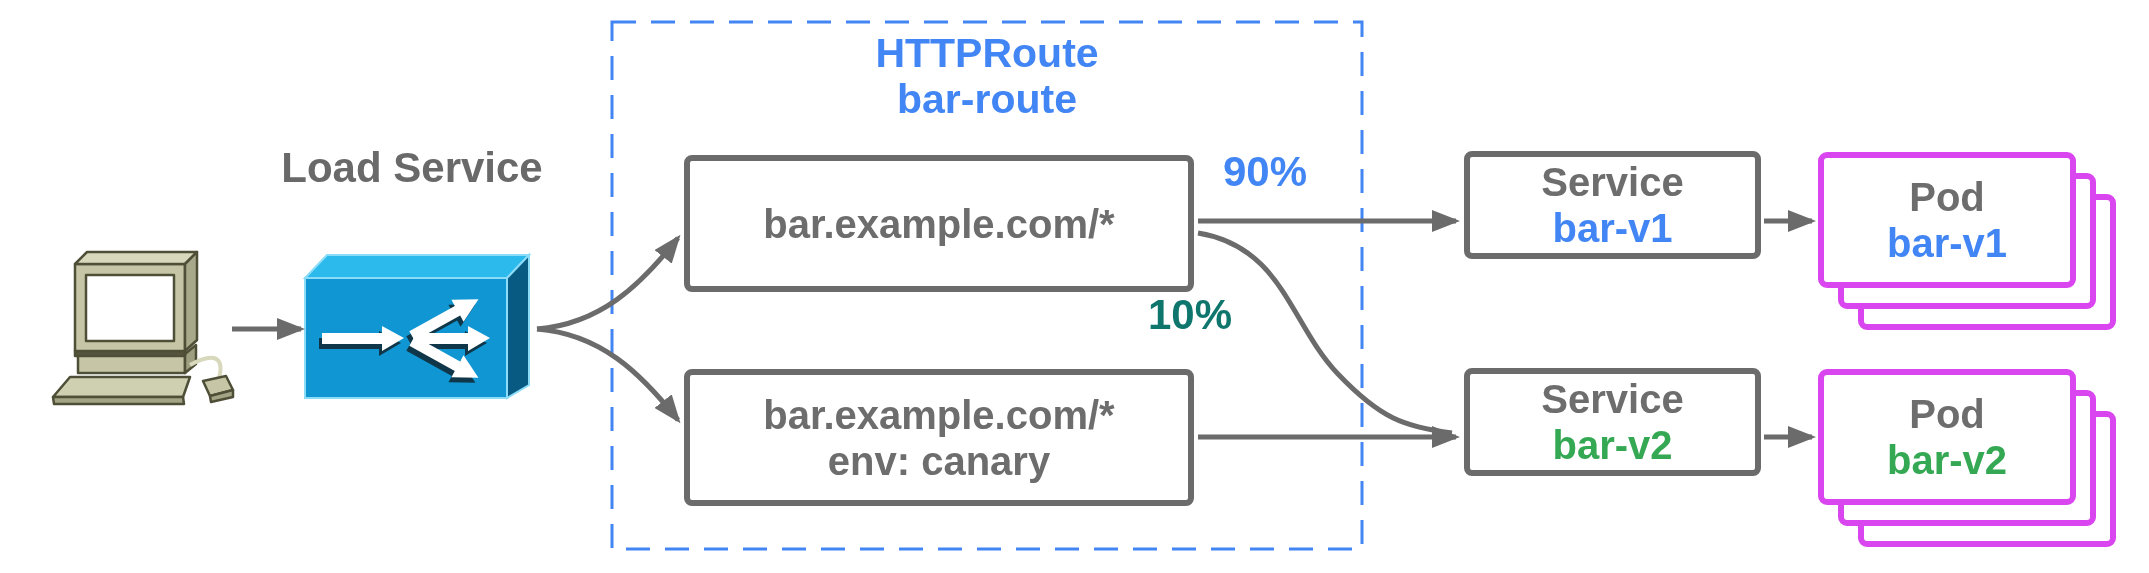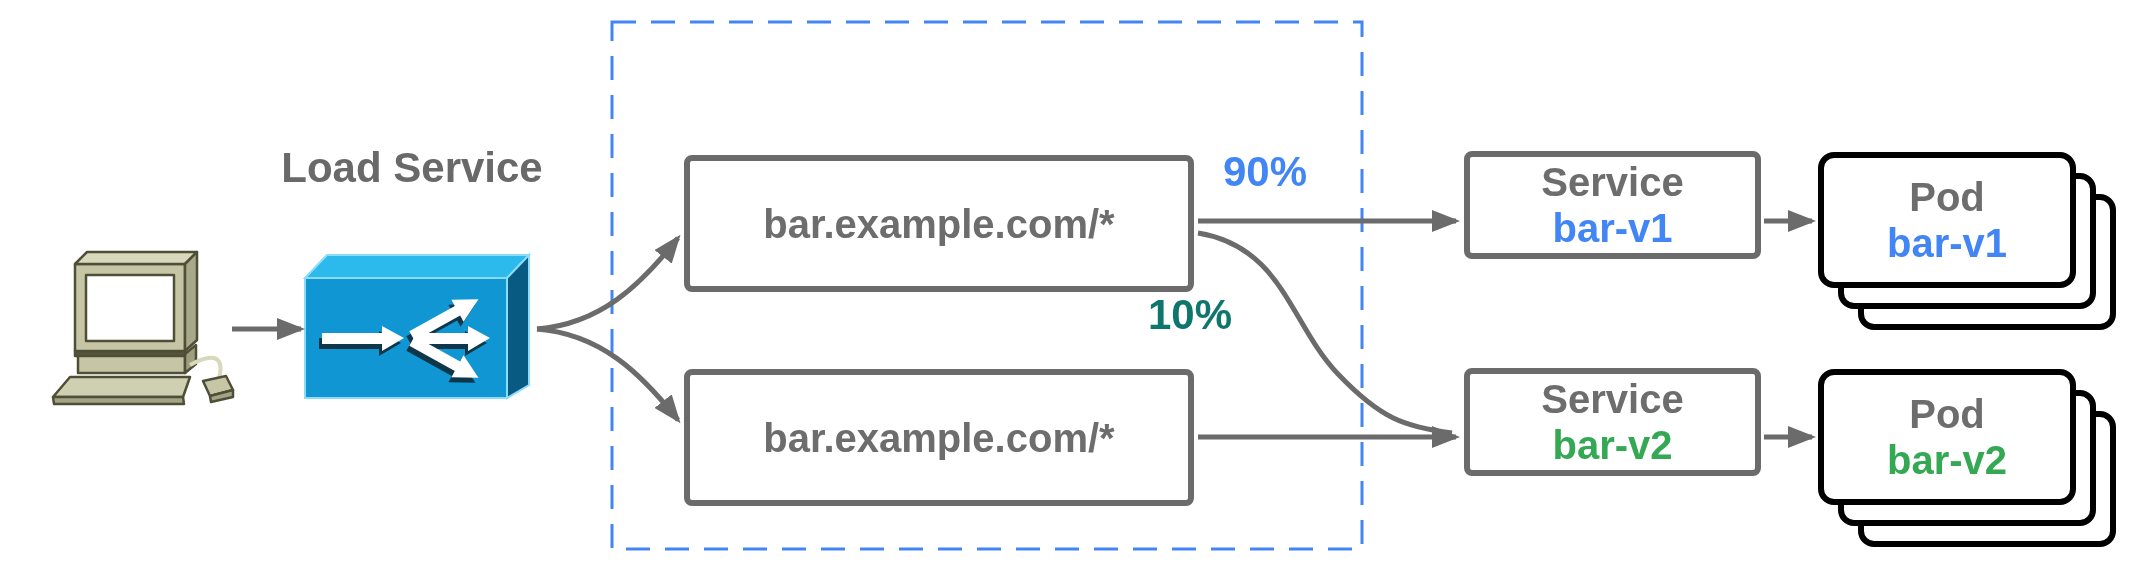--- a/index.html
+++ b/index.html
@@ -18,21 +18,21 @@
     background:#fff;border:6px solid #6b6b6b;border-radius:8px;
     display:flex;flex-direction:column;align-items:center;justify-content:center;
     color:#6d6d6d;font-size:40px;line-height:46px;text-align:center;
   }
   .route{width:510px;height:137px;}
   .service{width:297px;height:108px;}
   .pod-stack{position:absolute;width:300px;height:180px;}
   .pod-card{
     position:absolute;box-sizing:border-box;
     width:258px;height:136px;background:#fff;
-    border:6px solid #000000;border-radius:16px;
+    border:6px solid #d946ef;border-radius:9px;
   }
   .pod-card.b2{left:40px;top:42px;}
   .pod-card.b1{left:20px;top:21px;}
   .pod-card.front{
     left:0;top:0;display:flex;flex-direction:column;
     align-items:center;justify-content:center;
     color:#6d6d6d;font-size:40px;line-height:46px;text-align:center;
   }
   .lb-label{
     position:absolute;width:400px;text-align:center;
@@ -116,27 +116,32 @@
       <line x1="1198" y1="221" x2="1456" y2="221" marker-end="url(#ah)"></line>
       <line x1="1198" y1="437" x2="1456" y2="437" marker-end="url(#ah)"></line>
       <path d="M1198,233 C1283,247 1290,324 1338,374 C1380,418 1404,427 1452,433"></path>
       <line x1="1764" y1="221" x2="1812" y2="221" marker-end="url(#ah)"></line>
       <line x1="1764" y1="437" x2="1812" y2="437" marker-end="url(#ah)"></line>
     </g>
   </svg>
 
   <div class="lb-label" style="left:212px;top:144px;">Load Service</div>
 
+  <div class="route-title" style="left:612px;top:30px;width:750px;">
+    <div style="color: rgb(66, 133, 244);">HTTPRoute</div>
+    <div style="color: rgb(66, 133, 244);">bar-route</div>
+  </div>
 
   <div class="node route" style="left:684px;top:155px;">
     <div>bar.example.com/*</div>
   </div>
 
   <div class="node route" style="left:684px;top:369px;">
     <div>bar.example.com/*</div>
+    <div>env: canary</div>
   </div>
 
   <div class="weight" style="left: 1208px; top: 150px; color: rgb(66, 133, 244); margin-left: 15px;">90%</div>
 
   <div class="weight" style="left: 1148px; top: 293px; color: #0f766e;">10%</div>
 
   <div class="node service" style="left:1464px;top:151px;">
     <div>Service</div>
     <div style="color: rgb(66, 133, 244);">bar-v1</div>
   </div>

